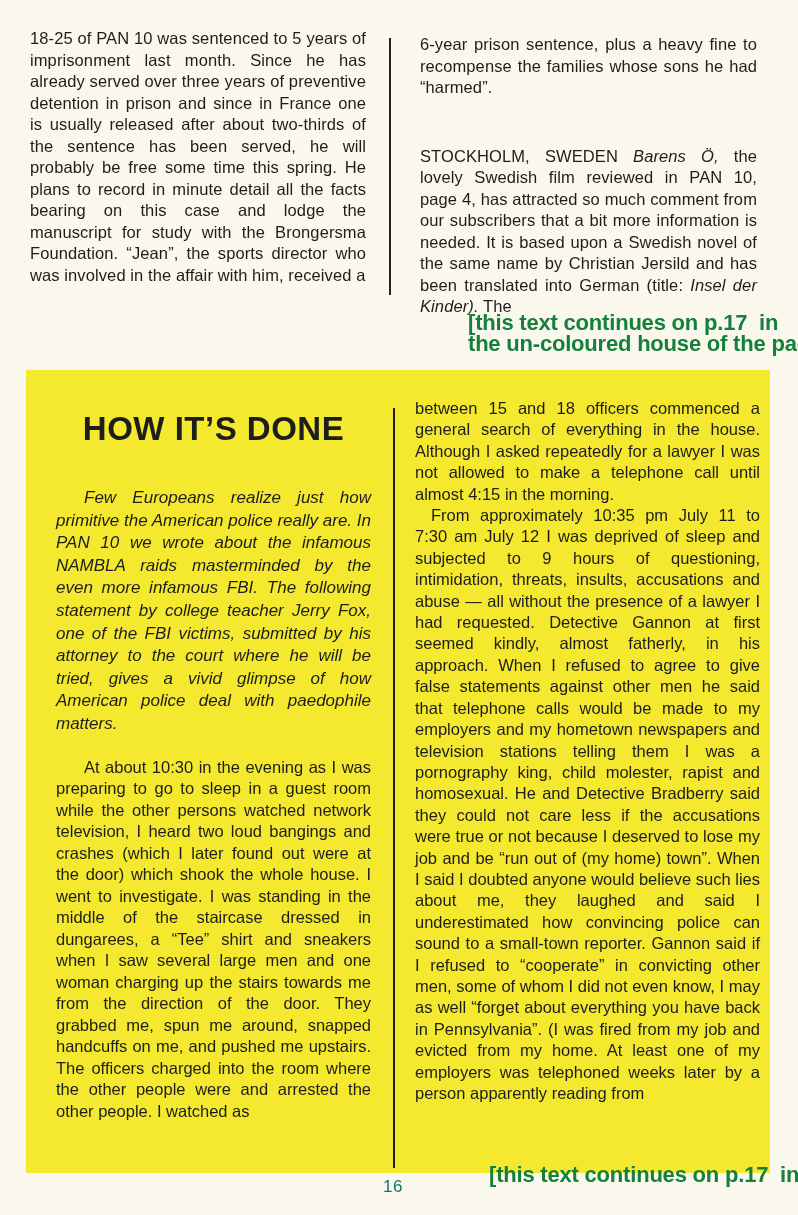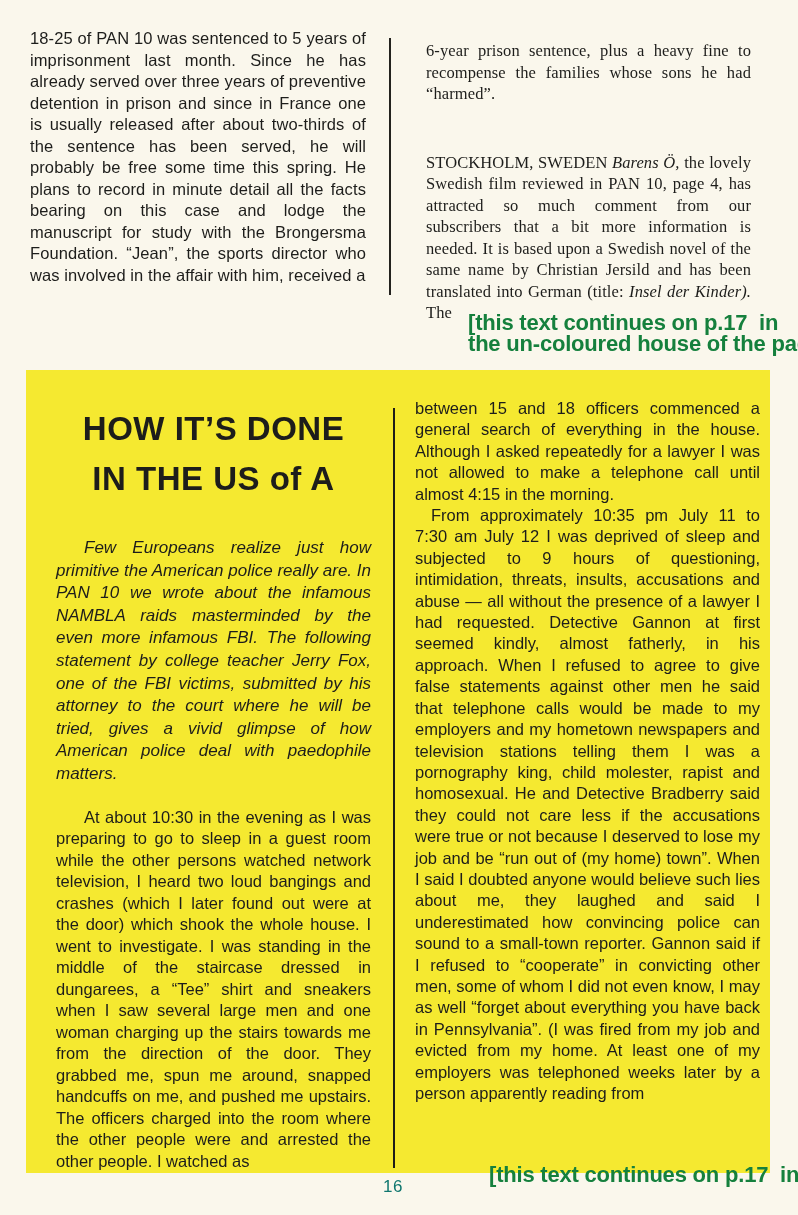--- a/index.html
+++ b/index.html
@@ -19,21 +19,21 @@
   
   .col {
     position: absolute;
     text-align: justify;
     font-size: 16.5px;
     line-height: 21.5px;
     letter-spacing: 0.1px;
   }
   .top-left  { left: 30px;  top: 28px; width: 336px; }
   .top-right { left: 414px; top: 28px; width: 349px; }
-  .top-right p { margin: 12px; font-family: Liberation Serif, serif; }
+  .top-right p { margin: 6px; }
   .top-right p + p { margin-top: 47px; }
   .vrule {
     position: absolute;
     width: 2px;
     background: #23221e;
   }
   .vrule-top { left: 389px; top: 38px; height: 257px; }
   
   .red-note {
     position: absolute;
@@ -127,21 +127,20 @@
     <div>the un-coloured house of the page]</div>
   </div>
 
   <div class="yellow-box">
 
     <div class="vrule vrule-mid"></div>
 
     <div class="yb-left">
       <h1 class="article-title">
         <span>HOW IT’S DONE</span><br>
-        <span>IN THE US of A</span>
       </h1>
       <div class="article-intro">Few Europeans realize just how primitive the American police really are. In PAN 10 we wrote about the infamous NAMBLA raids masterminded by the even more infamous FBI. The following statement by college teacher Jerry Fox, one of the FBI victims, submitted by his attorney to the court where he will be tried, gives a vivid glimpse of how American police deal with paedophile matters.</div>
       <div class="yb-body-left">At about 10:30 in the evening as I was preparing to go to sleep in a guest room while the other persons watched network television, I heard two loud bangings and crashes (which I later found out were at the door) which shook the whole house. I went to investigate. I was standing in the middle of the staircase dressed in dungarees, a “Tee” shirt and sneakers when I saw several large men and one woman charging up the stairs towards me from the direction of the door. They grabbed me, spun me around, snapped handcuffs on me, and pushed me upstairs. The officers charged into the room where the other people were and arrested the other people. I watched as</div>
     </div>
 
     <div class="yb-right">
       <p>between 15 and 18 officers commenced a general search of everything in the house. Although I asked repeatedly for a lawyer I was not allowed to make a telephone call until almost 4:15 in the morning.</p>
       <p class="indent-sm">From approximately 10:35 pm July 11 to 7:30 am July 12 I was deprived of sleep and subjected to 9 hours of questioning, intimidation, threats, insults, accusations and abuse — all without the presence of a lawyer I had requested. Detective Gannon at first seemed kindly, almost fatherly, in his approach. When I refused to agree to give false statements against other men he said that telephone calls would be made to my employers and my hometown newspapers and television stations telling them I was a pornography king, child molester, rapist and homosexual. He and Detective Bradberry said they could not care less if the accusations were true or not because I deserved to lose my job and be “run out of (my home) town”. When I said I doubted anyone would believe such lies about me, they laughed and said I underestimated how convincing police can sound to a small-town reporter. Gannon said if I refused to “cooperate” in convicting other men, some of whom I did not even know, I may as well “forget about everything you have back in Pennsylvania”. (I was fired from my job and evicted from my home. At least one of my employers was telephoned weeks later by a person apparently reading from</p>
     </div>
   </div>

